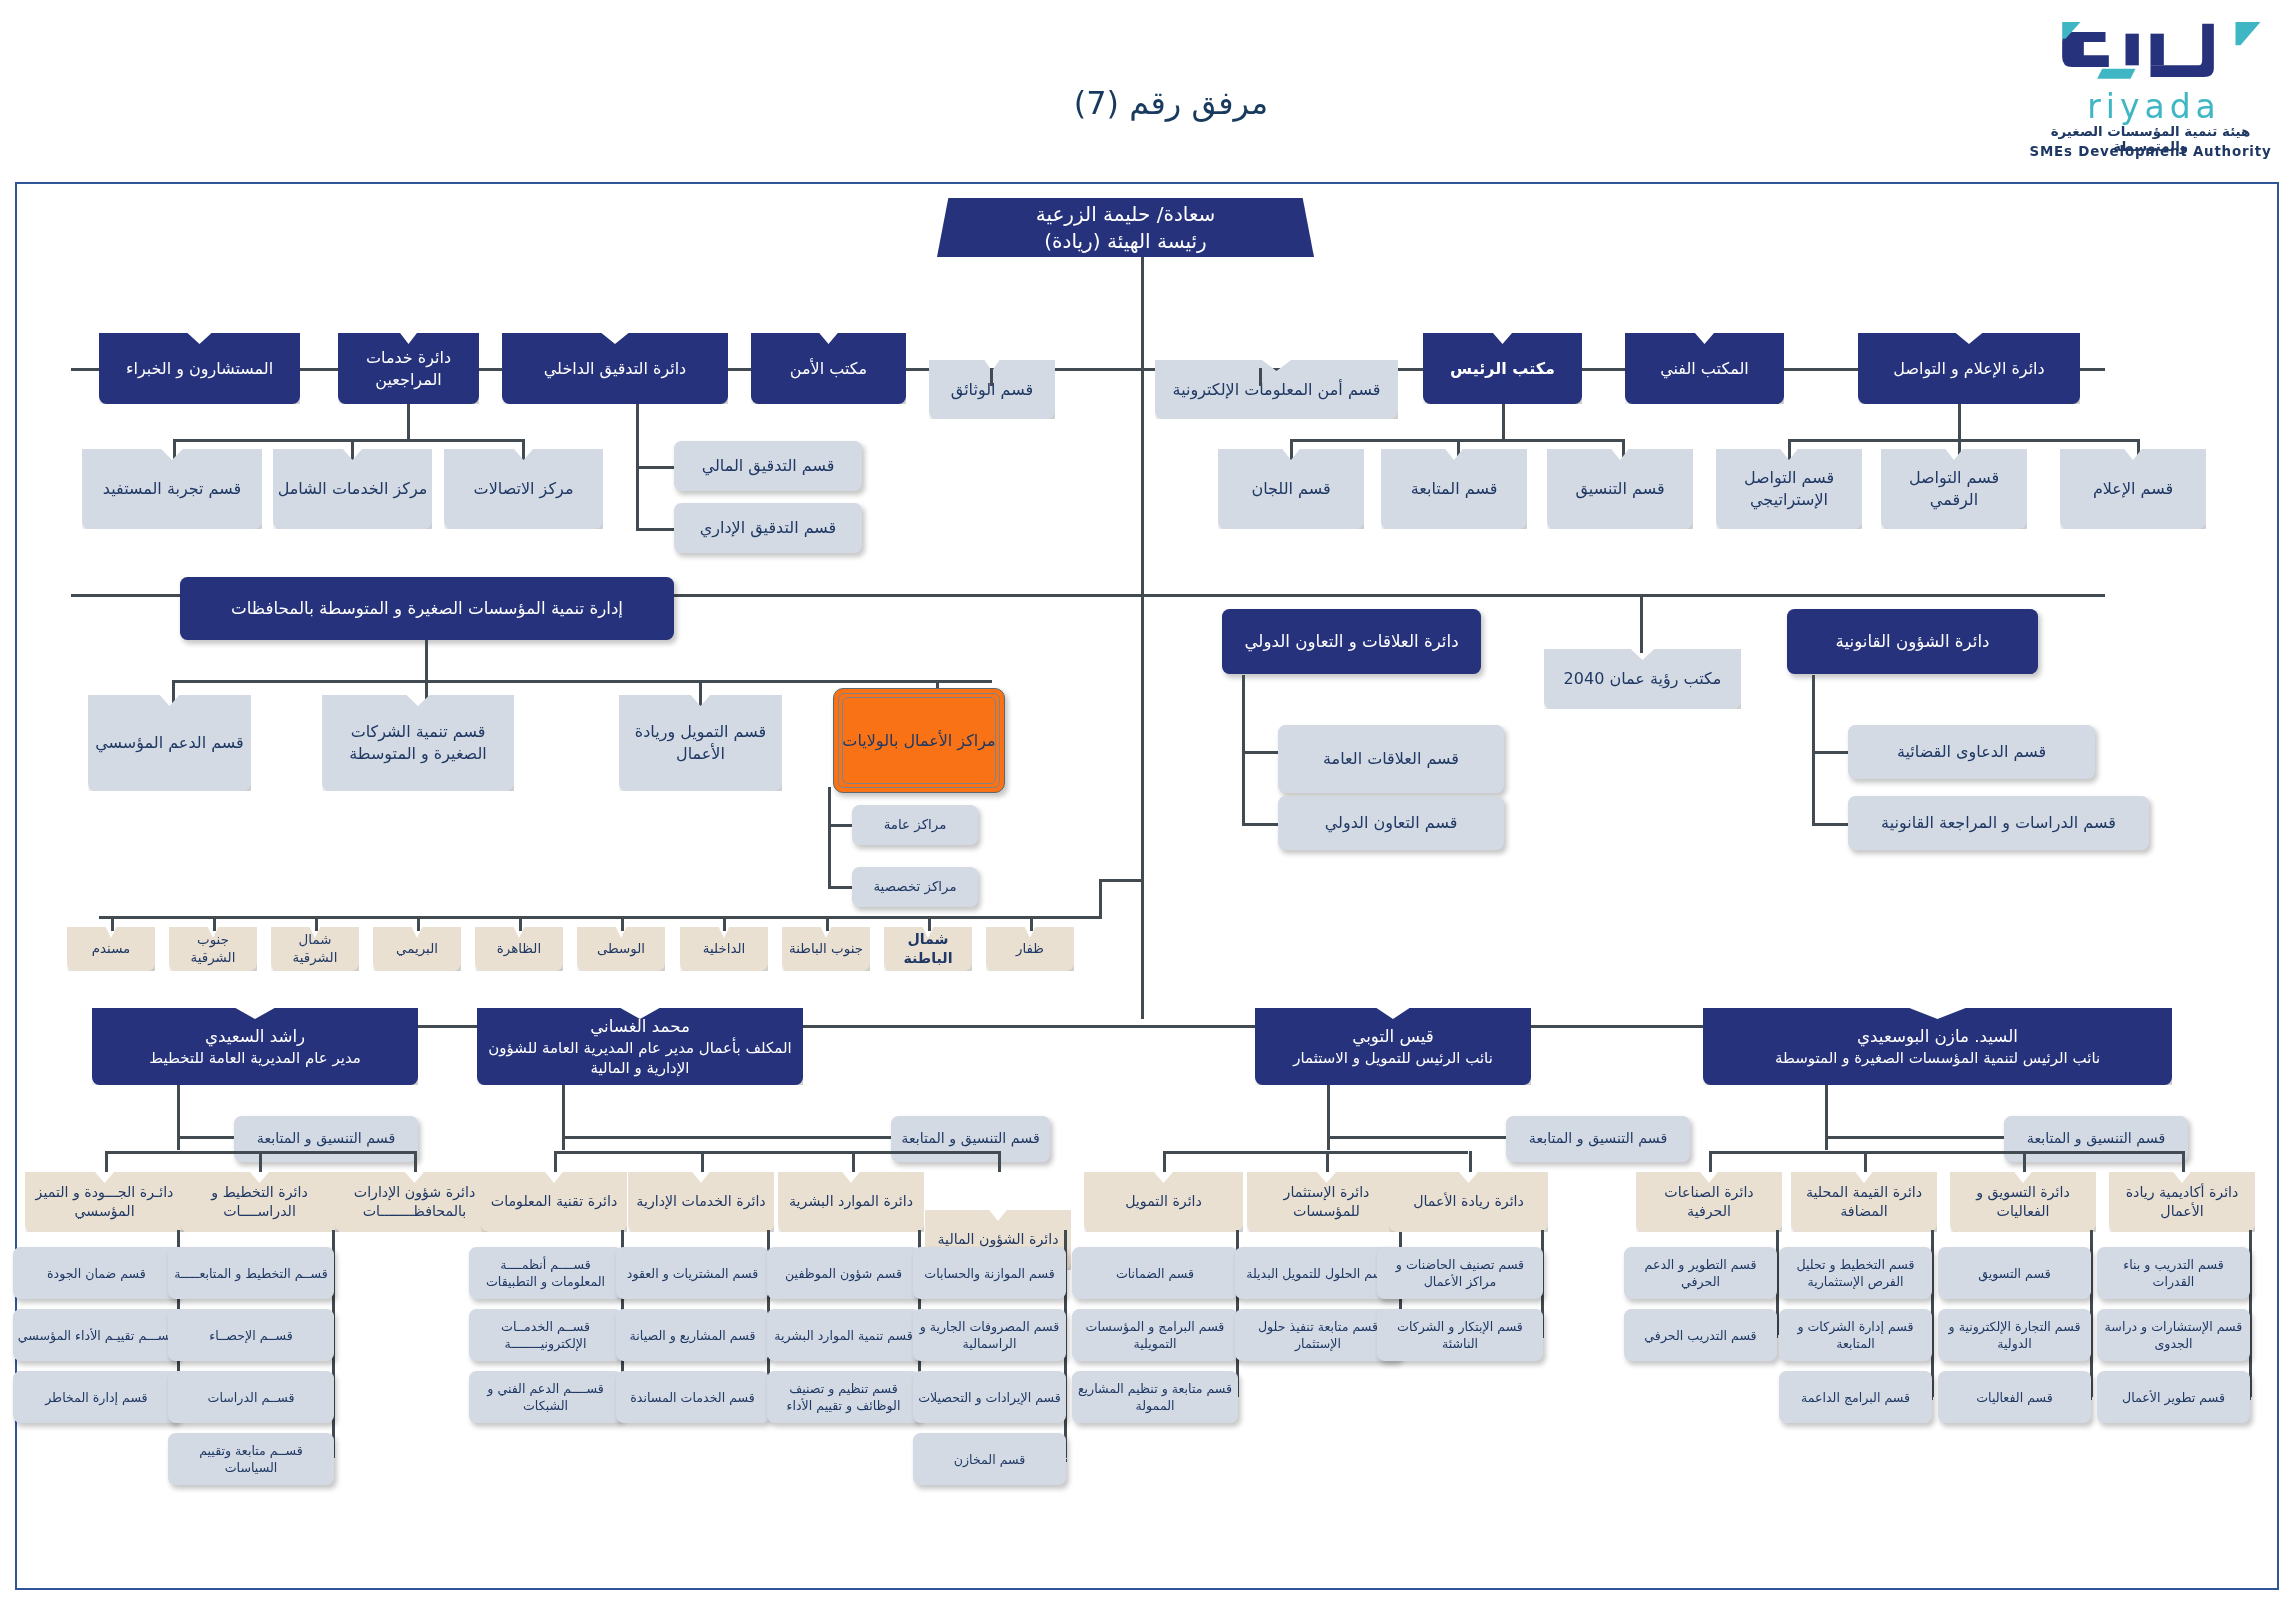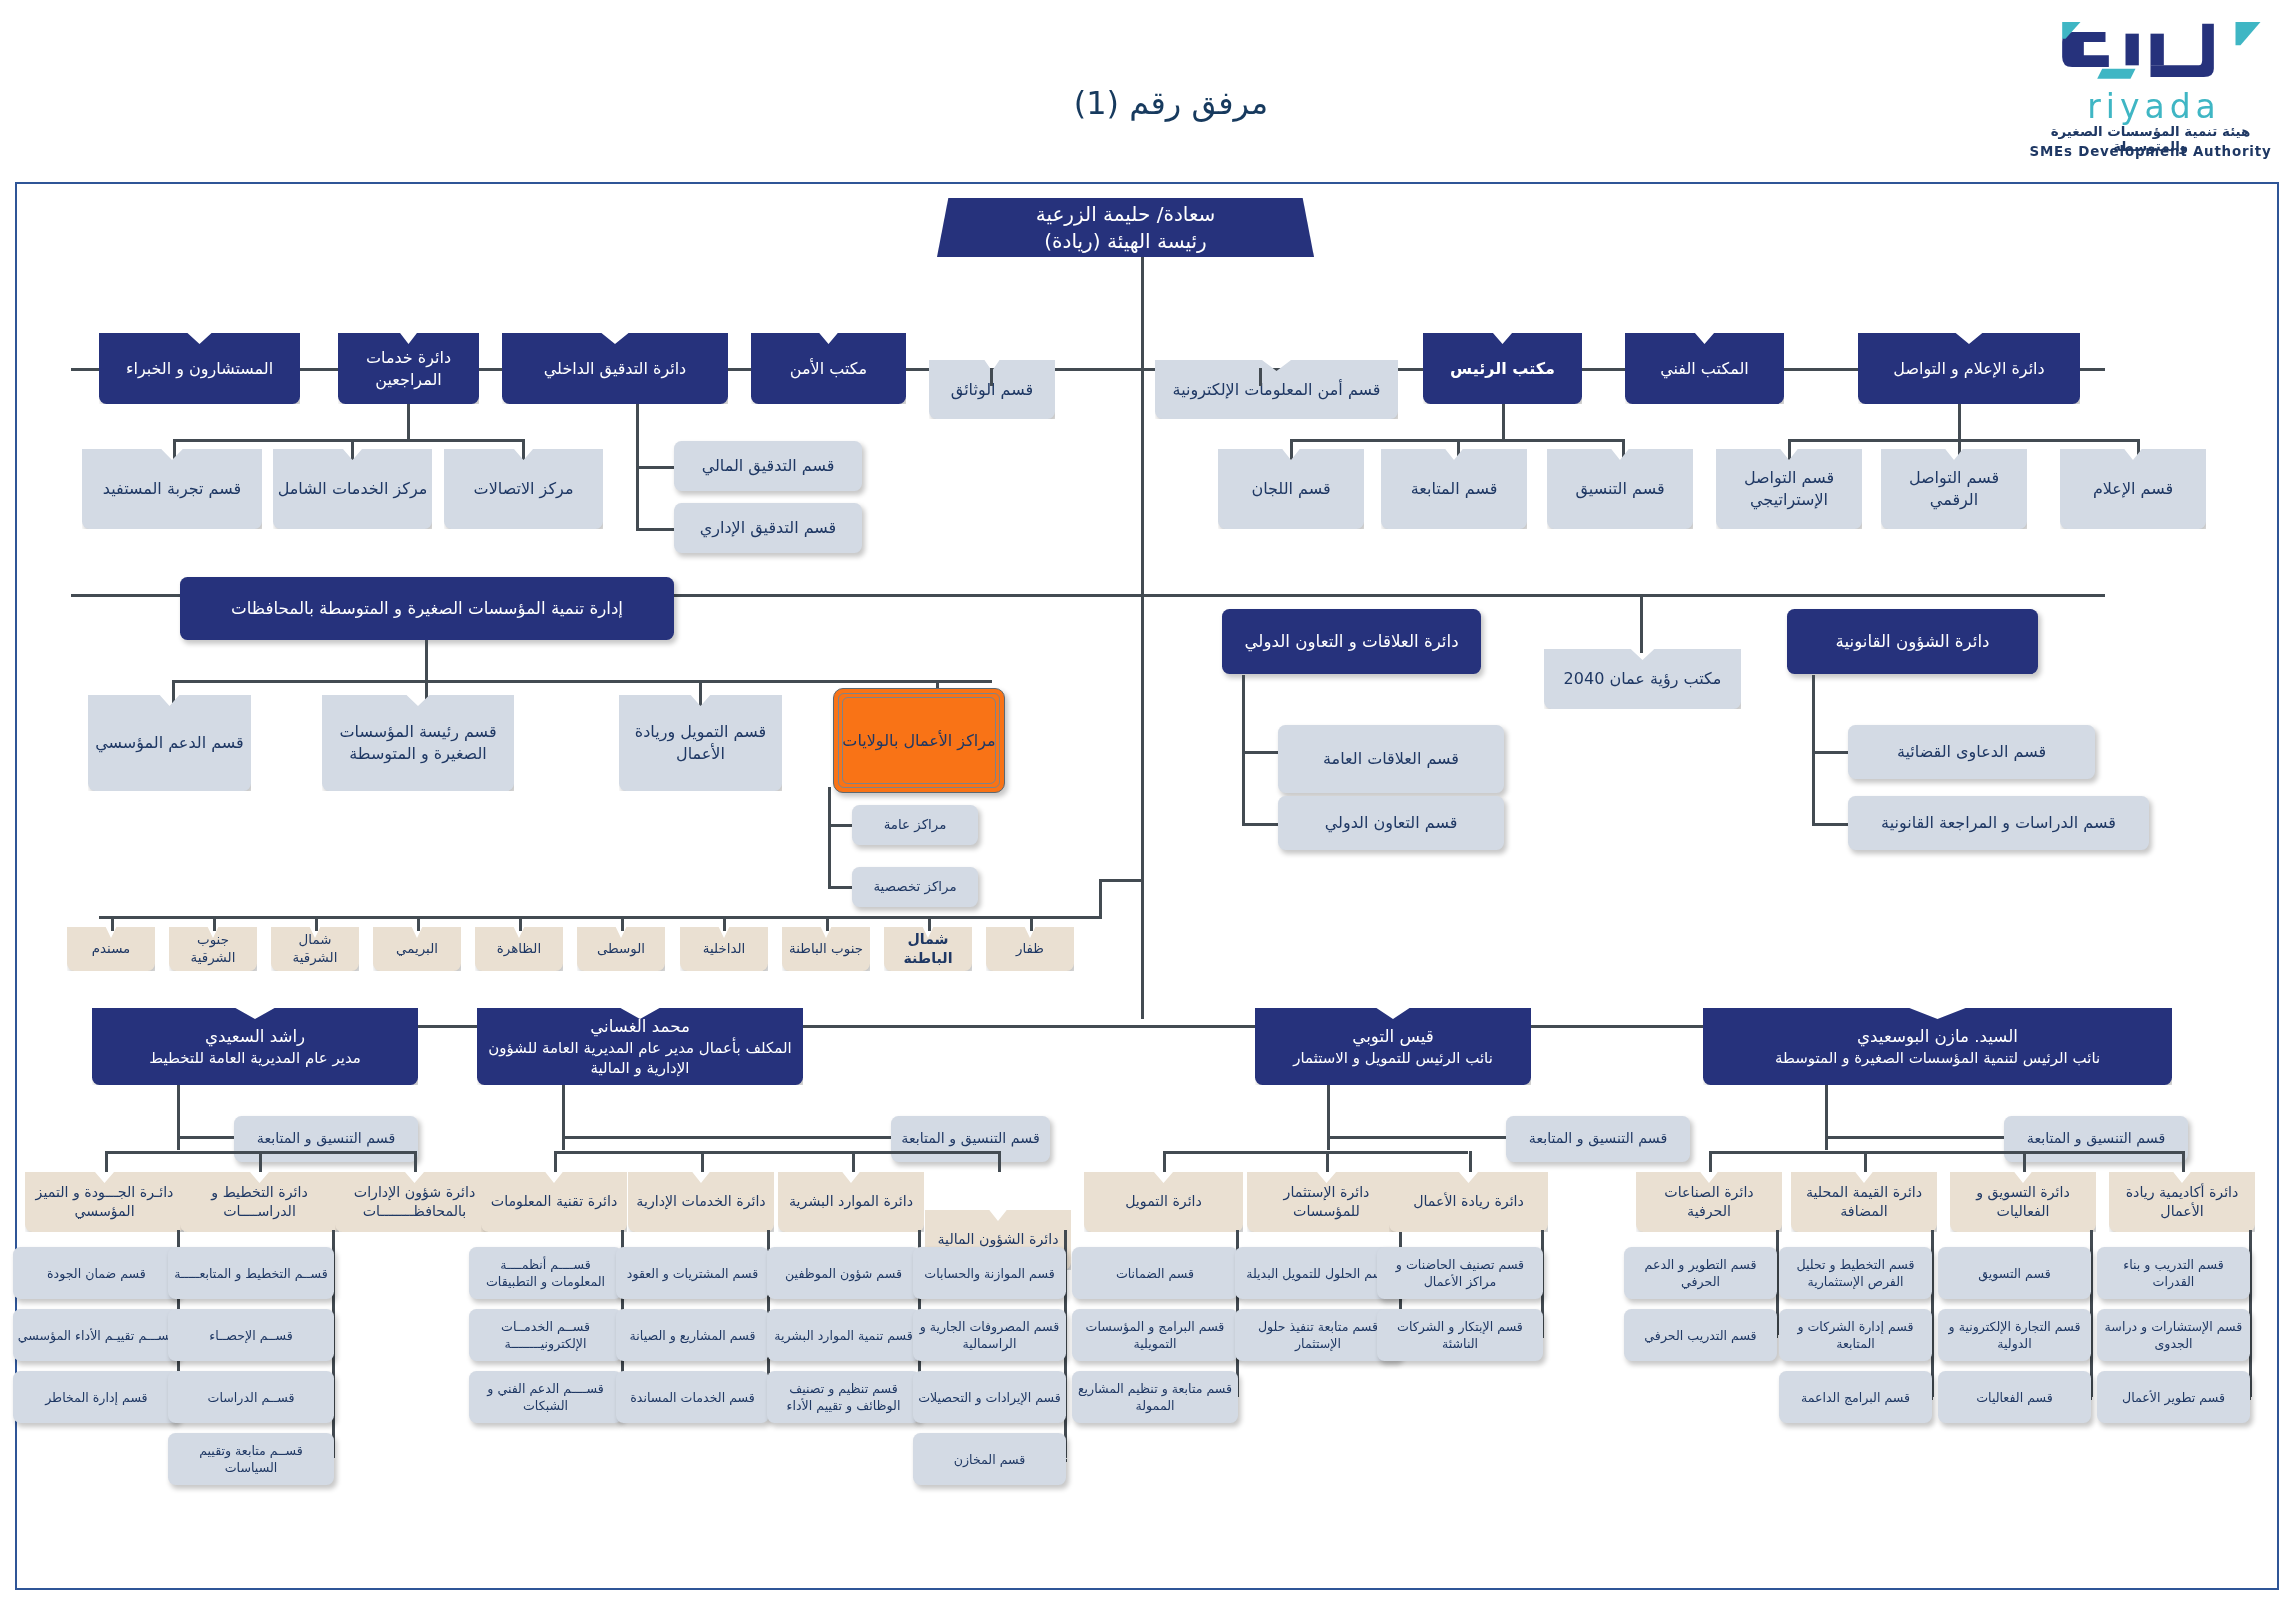--- a/index.html
+++ b/index.html
@@ -47,21 +47,21 @@
   
   .ln{position:absolute;background:#434b52;}
   .h{height:2.5px;} .v{width:2.5px;}
   .arrowL{position:absolute;width:0;height:0;
      border-top:5px solid transparent;border-bottom:5px solid transparent;
      border-left:7.5px solid #434b52;}
 </style>
 </head>
 <body>
 
-<div id="page-title">مرفق رقم (1)</div>
+<div id="page-title">مرفق رقم (7)</div>
 
 <div id="logo">
   <svg width="251" height="75" viewBox="0 0 300 90">
     <path d="M252 6 L282 6 L258 34 L252 34 Z" fill="#3fb6c4"></path>
     <path d="M196 8 L226 8 L226 62 Q226 72 214 72 L150 72 L150 58 L208 58 Q212 58 212 52 L212 8 Z" fill="#26327c"></path>
     <path d="M150 20 L166 20 L166 58 L150 58 Z" fill="#26327c"></path>
     <path d="M120 20 L136 20 L136 58 L120 58 Z" fill="#26327c"></path>
     <path d="M56 18 L96 18 L96 30 L70 30 L70 46 L100 46 L100 60 L56 60 Q44 60 44 48 L44 30 Q44 18 56 18 Z" fill="#26327c"></path>
     <path d="M44 6 L66 6 L48 26 L44 26 Z" fill="#3fb6c4"></path>
     <path d="M92 62 L132 62 L126 74 L86 74 Z" fill="#3fb6c4"></path>
@@ -177,21 +177,21 @@
 <div class="ln v" style="left:425px;top:640px;height:40px;"></div>
 <div class="ln h" style="left:172px;top:680px;width:820px;"></div>
 <div class="ln v" style="left:172px;top:680px;height:29px;"></div>
 <div class="ln v" style="left:425px;top:680px;height:29px;"></div>
 <div class="ln v" style="left:699px;top:680px;height:29px;"></div>
 <div class="ln v" style="left:936px;top:680px;height:21px;"></div>
 <div class="node grey chev" style="left:88px;top:695px;width:163px;height:96px;flex-direction:column;font-size:16px;">
   <span>قسم الدعم المؤسسي</span>
   </div>
 <div class="node grey chev" style="left:322px;top:695px;width:192px;height:96px;flex-direction:column;font-size:16px;">
-  <span>قسم رئيسة المؤسسات الصغيرة و المتوسطة</span>
+  <span>قسم تنمية الشركات الصغيرة و المتوسطة</span>
   </div>
 <div class="node grey chev" style="left:619px;top:695px;width:163px;height:96px;flex-direction:column;font-size:16px;">
   <span>قسم التمويل وريادة الأعمال</span>
   </div>
 
 <div class="node stack" style="left:833px;top:688px;width:172px;height:105px;flex-direction:column;font-size:16px;color:#1f3864;border-radius:10px;">
   <span style="position:relative;z-index:2;">مراكز الأعمال بالولايات</span>
   </div>
 <div class="ln v" style="left:828px;top:787px;height:102px;"></div>
 <div class="ln h" style="left:828px;top:824px;width:27px;"></div>

